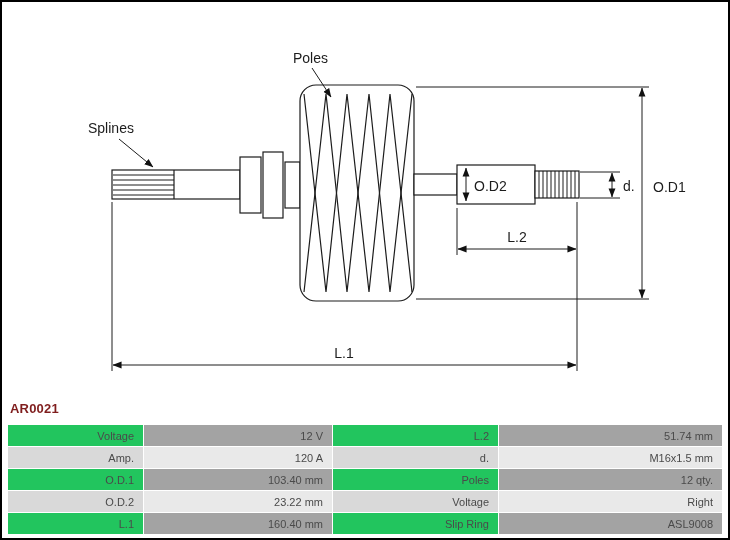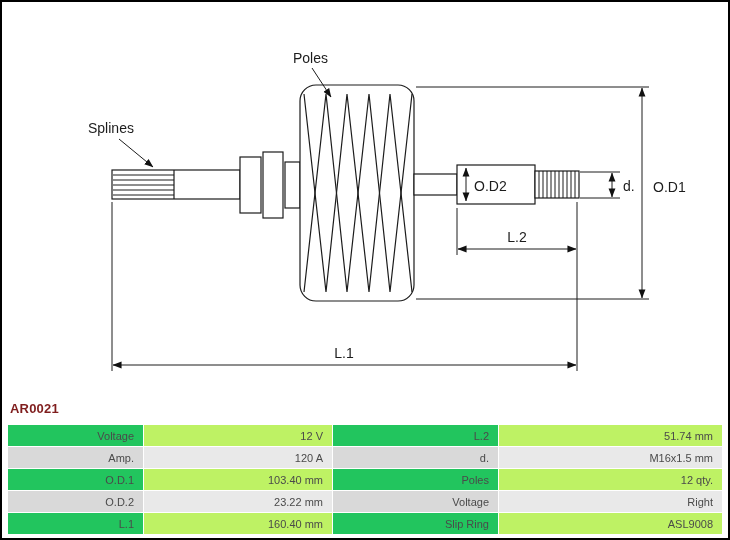--- a/index.html
+++ b/index.html
@@ -7,21 +7,21 @@
          background:#fff;font-family:"Liberation Sans",sans-serif;overflow:hidden;}
   svg.drawing{position:absolute;top:0;left:0;display:block;}
   svg.drawing text{font-family:"Liberation Sans",sans-serif;font-size:14px;fill:#1c1c1c;stroke:none;}
   .part-number{position:absolute;left:8px;top:399px;font-size:13px;font-weight:bold;letter-spacing:.2px;}
   .spec-table{position:absolute;left:6px;right:6px;top:423px;display:grid;
               grid-template-columns:135px 188px 165px 1fr;grid-auto-rows:21px;gap:1px;
               background:#fff;font-size:11px;color:#4a4a4a;}
   .spec-row{display:contents;}
   .cell{display:flex;align-items:center;justify-content:flex-end;padding-right:9px;overflow:hidden;white-space:nowrap;}
   .lab{background:#22c55e;}
-  .val{background:#bef264;}
+  .val{background:#a3a3a3;}
   .spec-row:nth-child(even) .lab{background:#d9d9d9;}
   .spec-row:nth-child(even) .val{background:#e9e9e9;}
 </style>
 </head>
 <body>
 
 <div class="frame">
 
   <svg class="drawing" width="730" height="398" viewBox="0 0 730 398">
     <defs>

